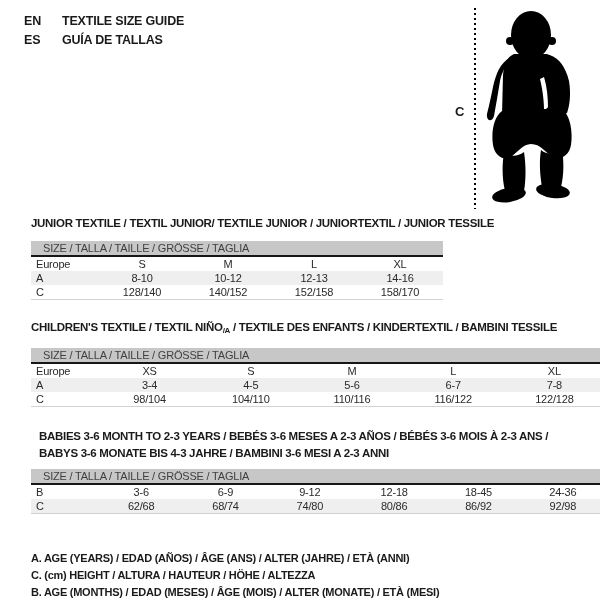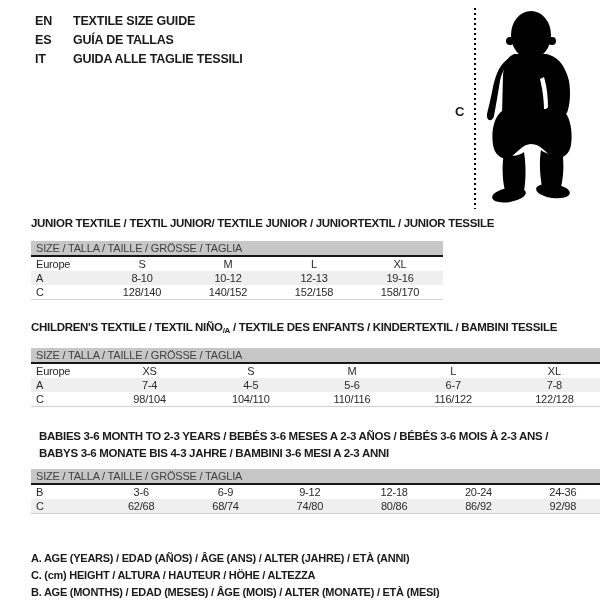--- a/index.html
+++ b/index.html
@@ -1,38 +1,38 @@
 <!DOCTYPE html>
 <html><head>
 <meta charset="utf-8">
 <style>
   html,body{margin:0;padding:0;background:#fff;}
   .page{position:relative;width:600px;height:600px;background:#ffffff;overflow:hidden;
         font-family:"Liberation Sans",sans-serif;color:#1a1a1a;-webkit-font-smoothing:antialiased;}
   
-  .lang-list{position:absolute;top:12px;left:35px;font-weight:bold;font-size:12.5px;
+  .lang-list{position:absolute;top:12px;left:24px;font-weight:bold;font-size:12.5px;
              line-height:19px;letter-spacing:-0.2px;}
   .lang-row{white-space:nowrap;}
   .lang-code{display:inline-block;width:38px;}
   
   .dash-line{position:absolute;left:474px;top:8px;width:2px;height:201px;
              background-image:repeating-linear-gradient(to bottom,#000 0 2px,transparent 2px 5px);}
   .c-label{position:absolute;left:455px;top:104px;font-weight:bold;font-size:13px;}
   .baby-svg{position:absolute;left:484px;top:9px;}
   
   .content{position:absolute;left:31px;top:217px;width:574px;}
   .section{margin-bottom:21px;}
   .section-title{font-weight:bold;font-size:11.5px;line-height:13px;letter-spacing:-0.3px;
                  margin:0 0 11px 0;white-space:nowrap;}
   .section-title .two-line{display:block;line-height:16.5px;padding-left:8px;}
   .section-title.babies{margin-bottom:8px;}
   .subscript{font-size:8px;vertical-align:-2px;}
   .tbl{border-bottom:1px solid #d2d2d2;}
   .size-bar{background:#c7c7c7;color:#3f3f3f;font-size:11px;letter-spacing:-0.2px;
-            height:14px;line-height:14px;padding-left:5px;border-bottom:2px solid #161616;}
+            height:14px;line-height:14px;padding-left:12px;border-bottom:2px solid #161616;}
   table{border-collapse:collapse;table-layout:fixed;width:100%;font-size:11px;color:#2a2a2a;
         letter-spacing:-0.2px;}
   td{height:14px;line-height:14px;text-align:center;padding:0;overflow:hidden;}
   td.lbl{text-align:left;padding-left:5px;}
   tr.alt{background:#efefef;}
   col.c-lbl{width:68px;}
   .tbl.narrow{width:412px;}
   
   .notes{margin-top:36px;font-weight:bold;font-size:11px;line-height:17px;letter-spacing:-0.25px;}
 </style>
@@ -40,23 +40,20 @@
 <body>
 
 <div class="page">
 
   <div class="lang-list">
     <div class="lang-row">
       <span class="lang-code">EN</span><span>TEXTILE SIZE GUIDE</span>
     </div>
     <div class="lang-row">
       <span class="lang-code">ES</span><span>GUÍA DE TALLAS</span>
-    </div>
-    <div class="lang-row">
-      <span class="lang-code">IT</span><span>GUIDA ALLE TAGLIE TESSILI</span>
     </div>
   </div>
 
   <span class="c-label">C</span>
   <div class="dash-line"></div>
   <svg class="baby-svg" width="94" height="196" viewBox="0 0 94 196" xmlns="http://www.w3.org/2000/svg">
     <g fill="#000">
       <path d="M30,45 C23,48 20,56 19,66 L18,106 L82,106 C84,92 85,78 83,68 C80,54 72,47 62,45 Z"></path>
       <path d="M27,48 C17,53 12,64 9,78 C7,88 5,97 3,105 C2,112 8,114 10,107 C12,96 14,84 16,72 C18,62 23,54 29,51 Z"></path>
       <path d="M62,45 C74,49 82,58 85,72 C87,84 86,96 83,104 L74,104 C78,92 78,78 74,66 Z"></path>
@@ -94,21 +91,21 @@
             <td>S</td>
             <td>M</td>
             <td>L</td>
             <td>XL</td>
           </tr>
           <tr class="alt">
             <td class="lbl">A</td>
             <td>8-10</td>
             <td>10-12</td>
             <td>12-13</td>
-            <td>19-16</td>
+            <td>14-16</td>
           </tr>
           <tr>
             <td class="lbl">C</td>
             <td>128/140</td>
             <td>140/152</td>
             <td>152/158</td>
             <td>158/170</td>
           </tr>
           </tbody>
         </table>
@@ -132,21 +129,21 @@
           <tr>
             <td class="lbl">Europe</td>
             <td>XS</td>
             <td>S</td>
             <td>M</td>
             <td>L</td>
             <td>XL</td>
           </tr>
           <tr class="alt">
             <td class="lbl">A</td>
-            <td>7-4</td>
+            <td>3-4</td>
             <td>4-5</td>
             <td>5-6</td>
             <td>6-7</td>
             <td>7-8</td>
           </tr>
           <tr>
             <td class="lbl">C</td>
             <td>98/104</td>
             <td>104/110</td>
             <td>110/116</td>
@@ -175,21 +172,21 @@
               <col>
               <col>
             </colgroup>
           <tbody>
           <tr>
             <td class="lbl">B</td>
             <td>3-6</td>
             <td>6-9</td>
             <td>9-12</td>
             <td>12-18</td>
-            <td>20-24</td>
+            <td>18-45</td>
             <td>24-36</td>
           </tr>
           <tr class="alt">
             <td class="lbl">C</td>
             <td>62/68</td>
             <td>68/74</td>
             <td>74/80</td>
             <td>80/86</td>
             <td>86/92</td>
             <td>92/98</td>

